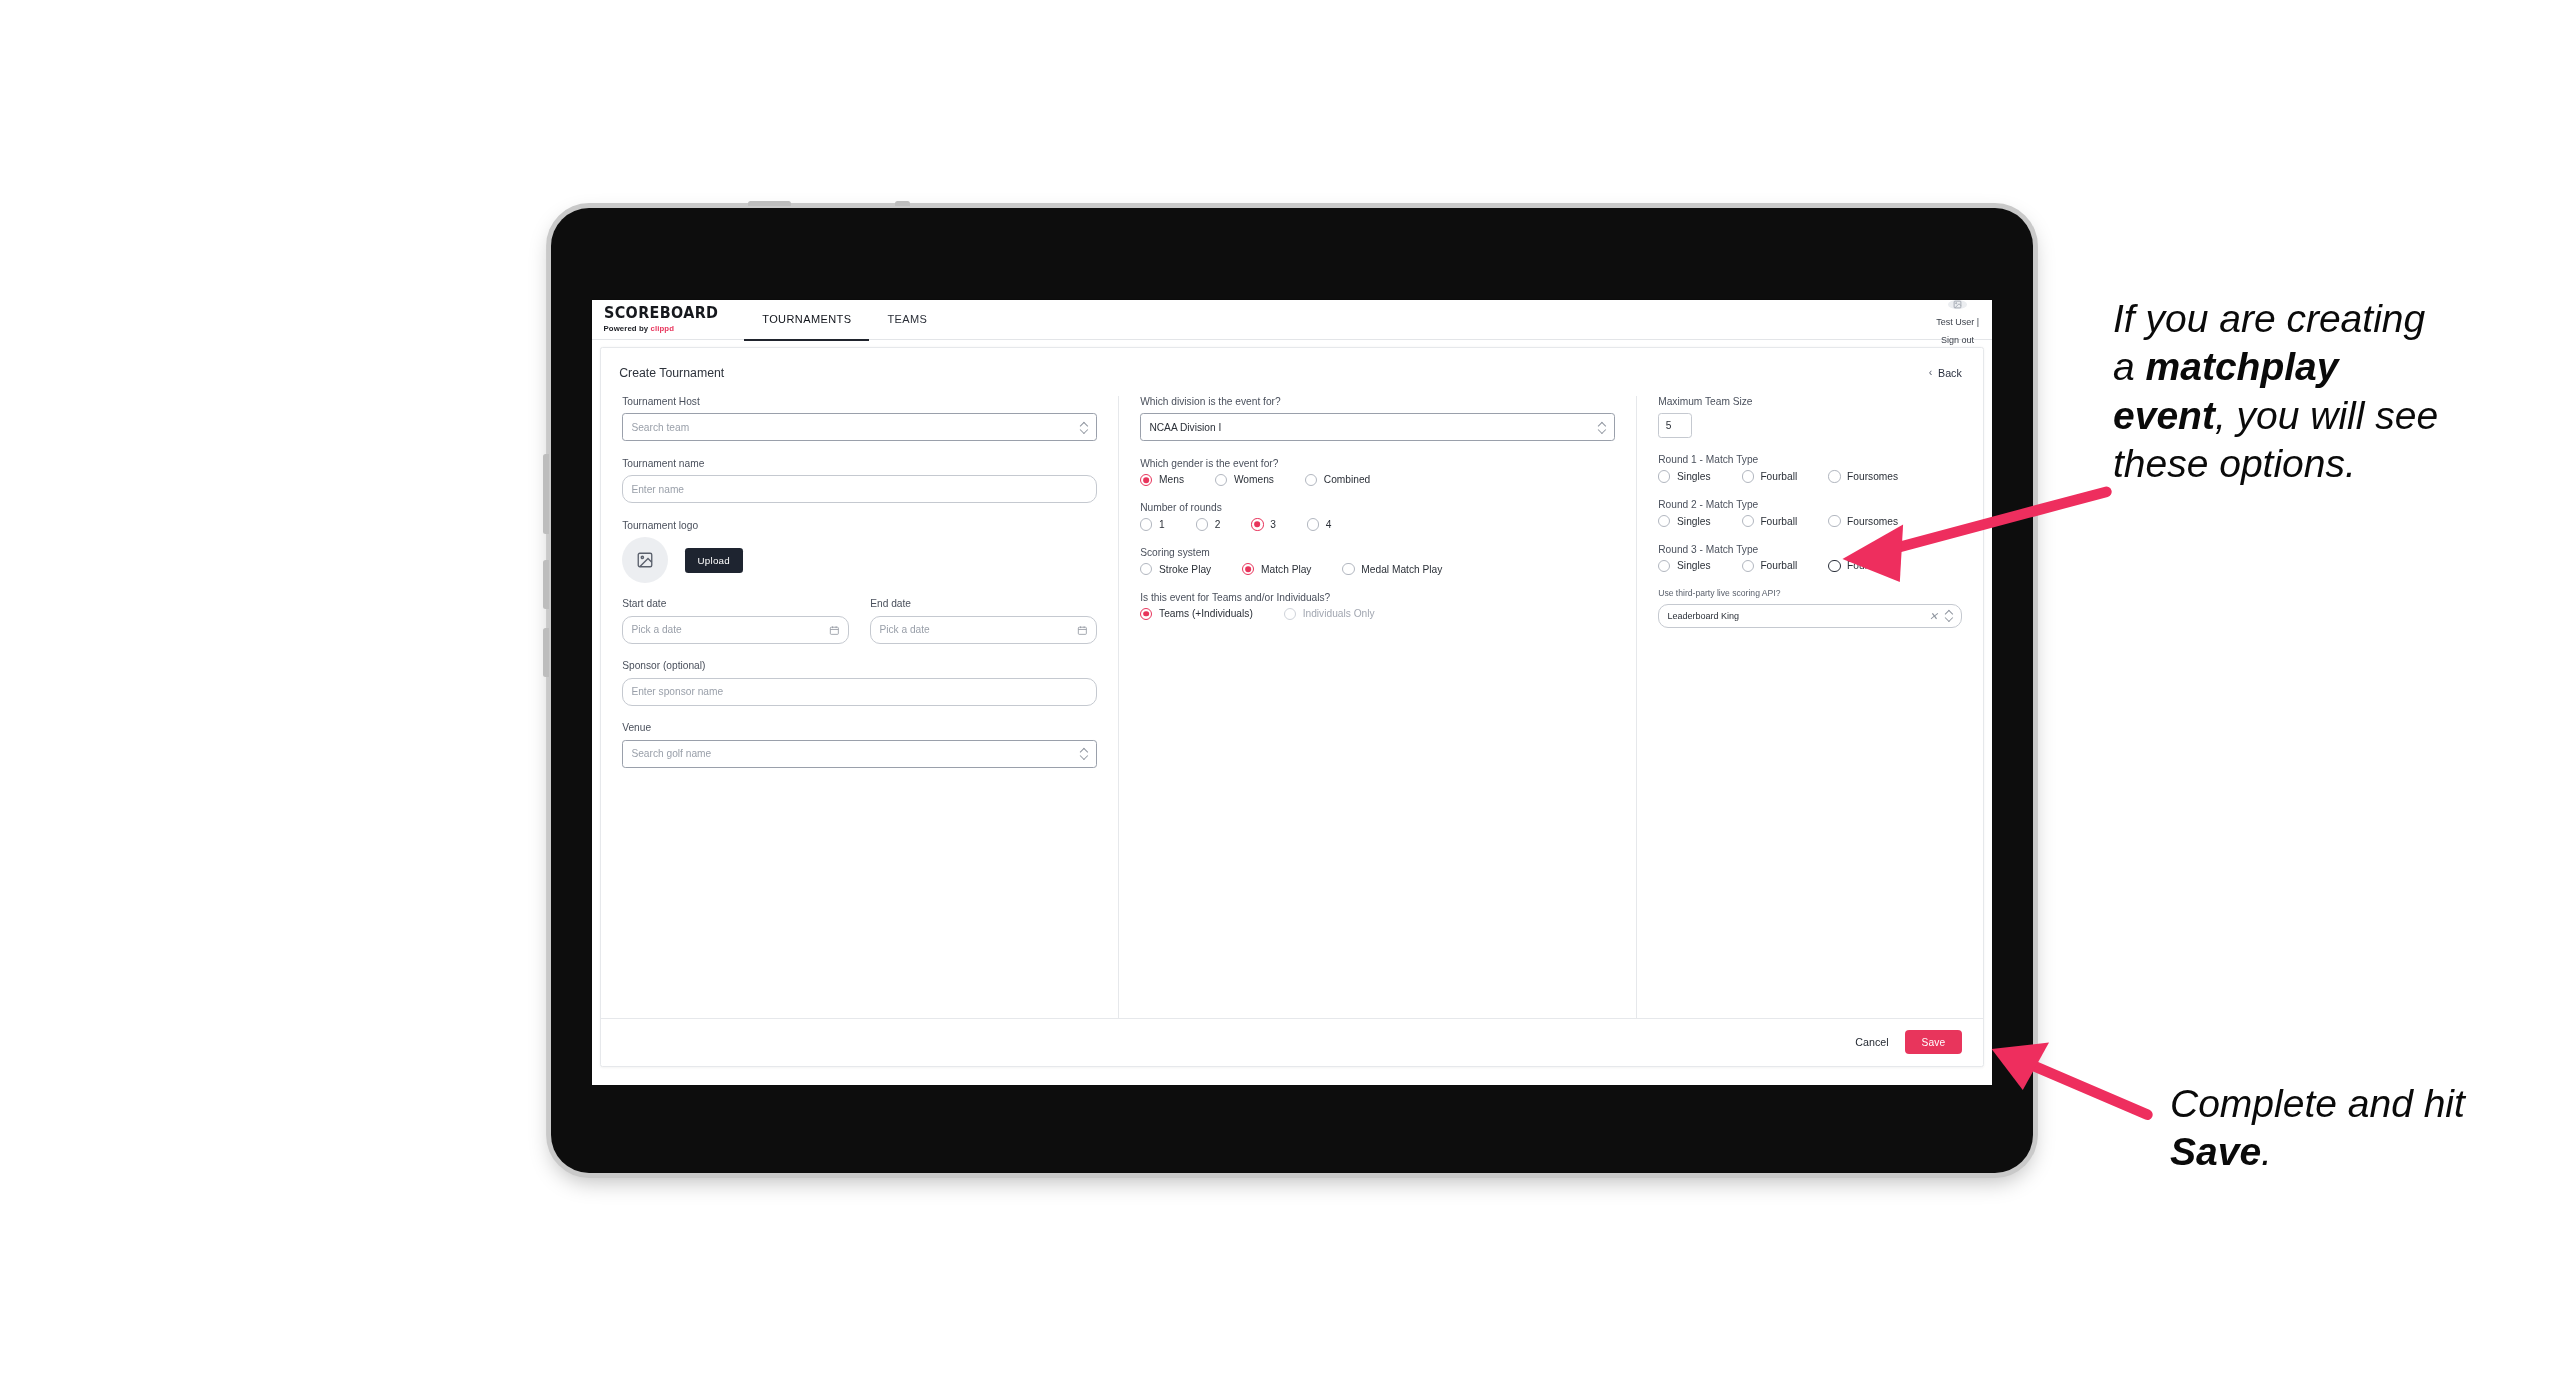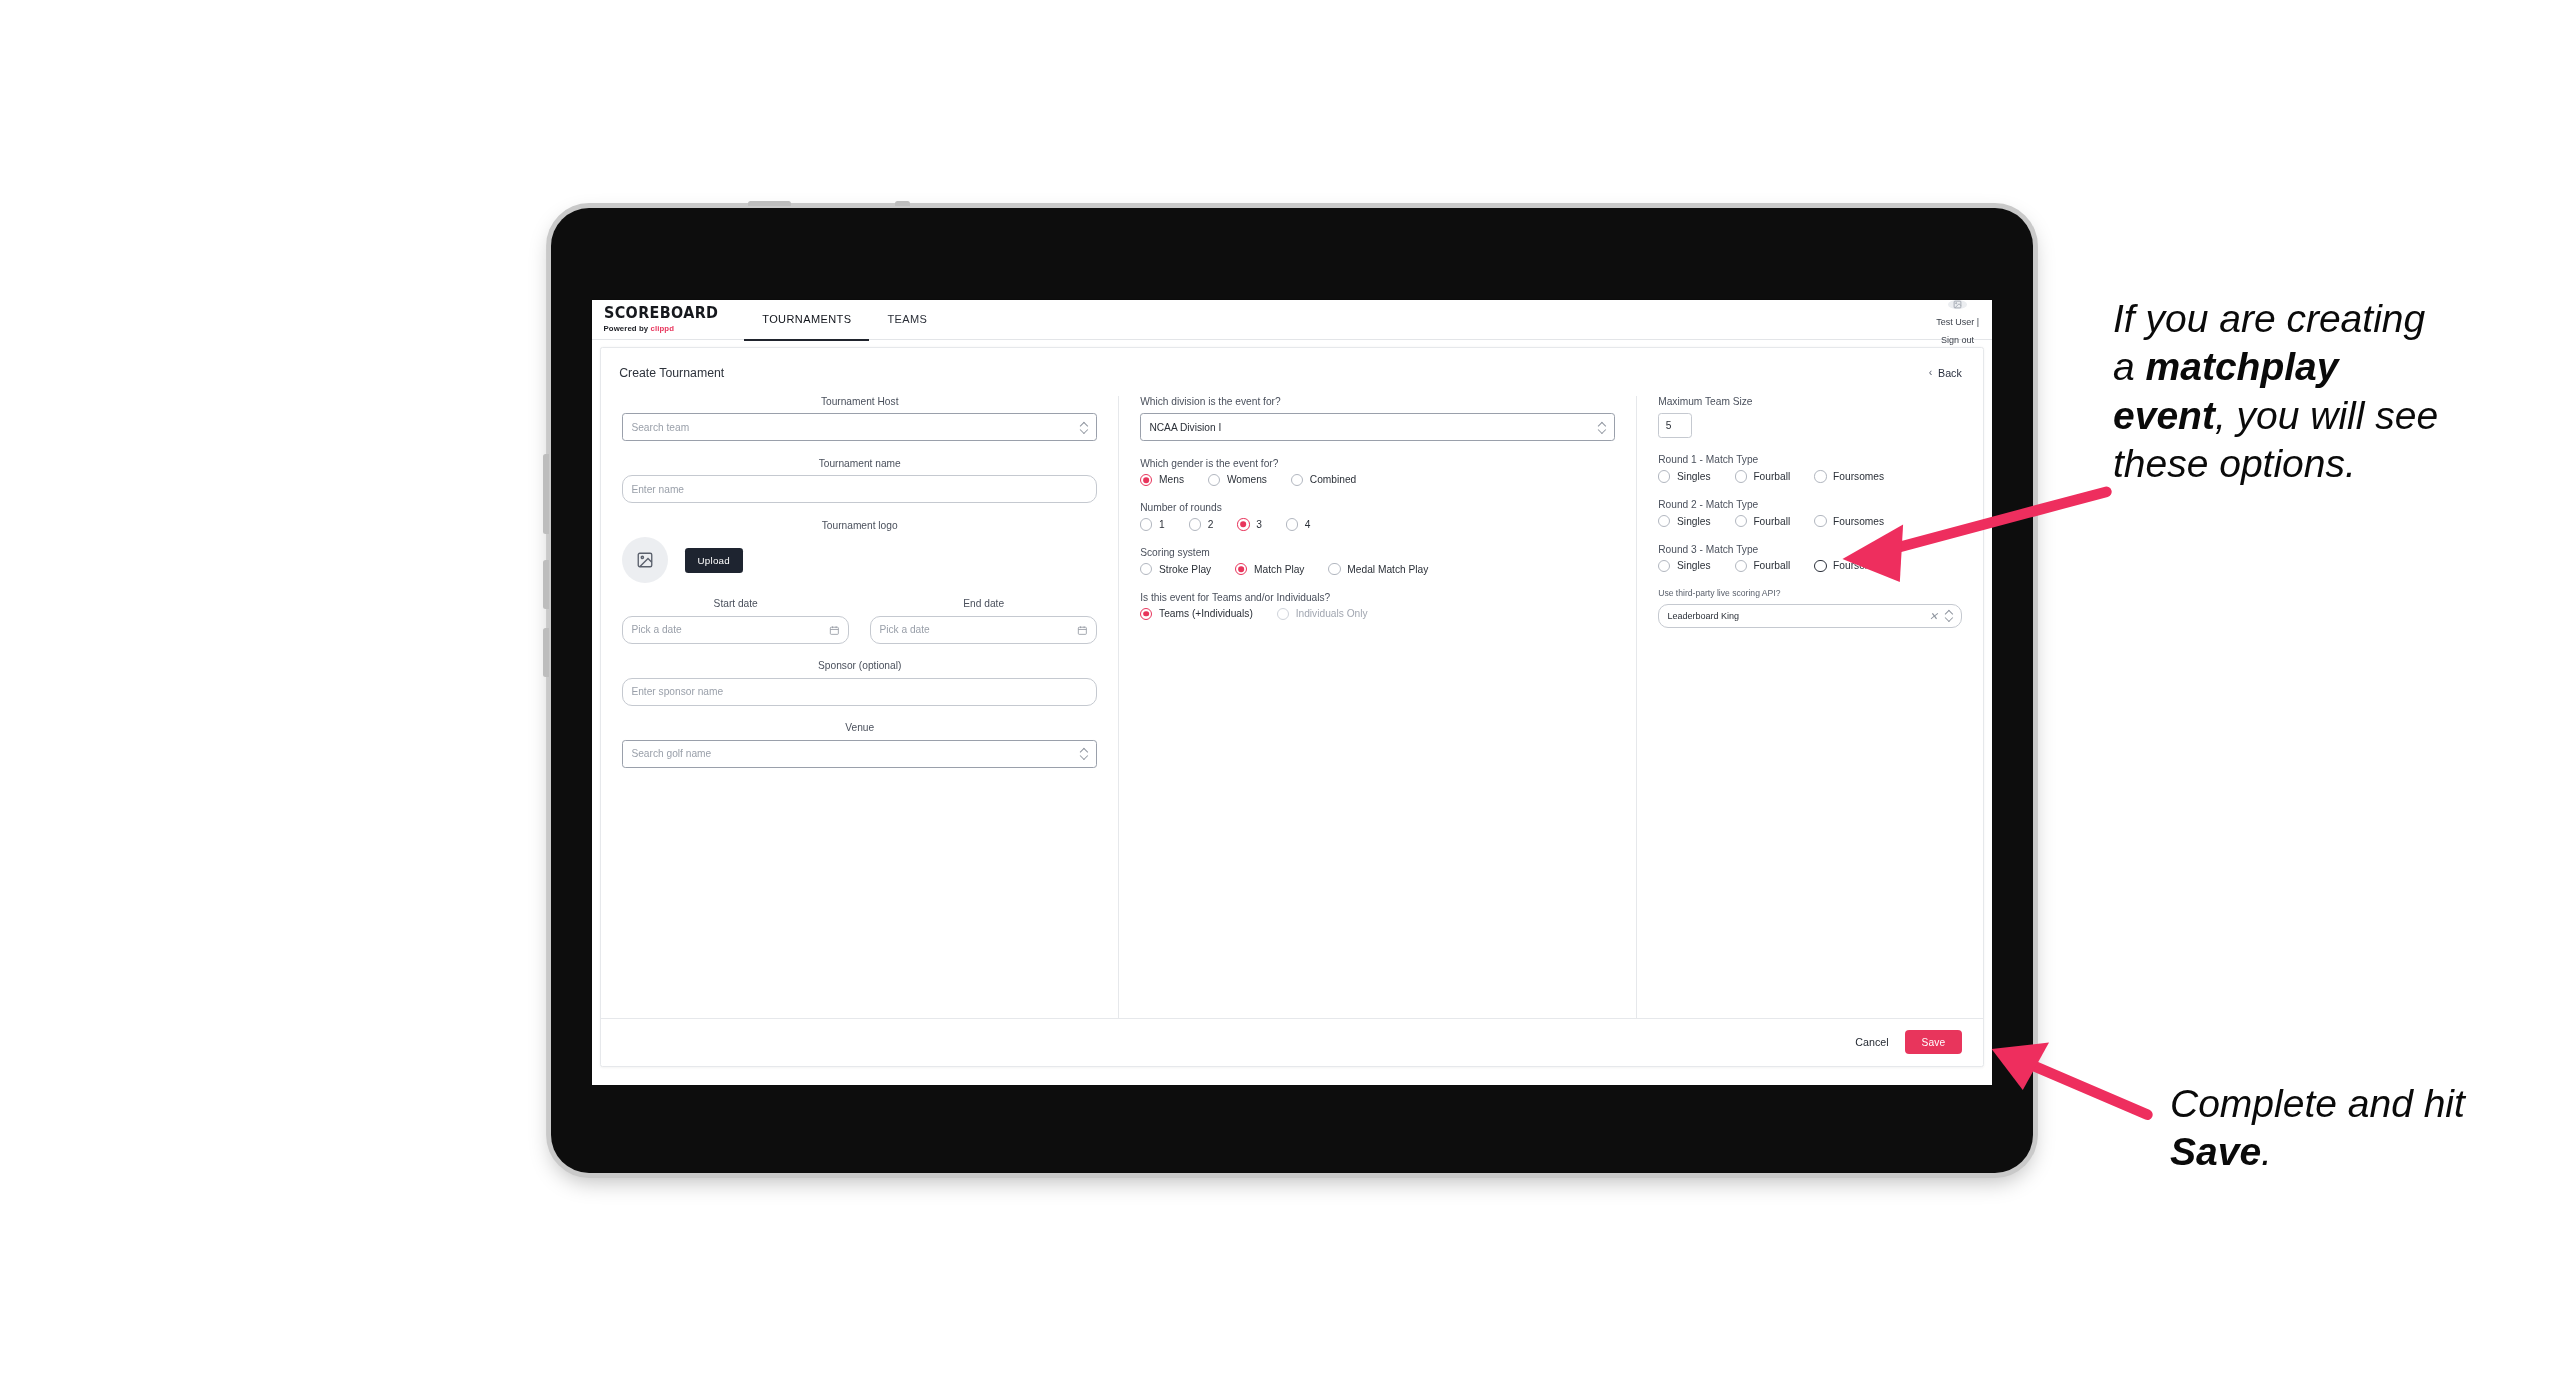--- a/index.html
+++ b/index.html
@@ -97,21 +97,21 @@
   .card-top {
     display: flex; align-items: center; justify-content: space-between;
     padding: 18px 21px 13px 18px;
   }
   .card-title { font-size: 12.3px; color: #2e333c; }
   .back-link { font-size: 10.7px; color: #2b3140; display: flex; align-items: center; gap: 5.7px; cursor: pointer; }
   .back-chev { font-size: 10.7px; color: #5a6070; line-height: 1; }
 
   .cols { display: flex; flex: 1; padding: 3.3px 0 0 0; }
   .col { padding: 0 21px; }
-  .col-1 { width: 518px; border-right: 0.8px solid #e6e8eb; text-align: center; }
+  .col-1 { width: 518px; border-right: 0.8px solid #e6e8eb; }
   .col-2 { width: 518px; border-right: 0.8px solid #e6e8eb; }
   .col-3 { flex: 1; }
 
   .field-label { font-size: 10.2px; color: #4a505c; margin-bottom: 6.6px; }
   .field-label.tight { margin-bottom: 4.9px; }
   .group { margin-bottom: 16.4px; }
 
   .inp {
     width: 100%; height: 28px;
     border: 0.8px solid #9aa0ab; border-radius: 3.3px;
@@ -144,21 +144,21 @@
   .upload-btn {
     background: #1e2430; color: #fff;
     font-size: 9.8px; padding: 6.6px 13px; border-radius: 3.3px;
     cursor: pointer; letter-spacing: 0.2px;
   }
 
   .two-up { display: flex; gap: 21px; }
   .two-up > div { flex: 1; }
 
   
-  .radio-row { display: flex; align-items: center; gap: 24px; flex-wrap: wrap; }
+  .radio-row { display: flex; align-items: center; gap: 31px; flex-wrap: wrap; }
   .radio { display: flex; align-items: center; gap: 6.6px; cursor: pointer; font-size: 10.2px; color: #2b3038; }
   .rdot {
     width: 12.3px; height: 12.3px; border-radius: 50%;
     border: 1.3px solid #b2b7c0; background: #fff;
     display: inline-block; position: relative; flex: none;
   }
   .radio.on .rdot { border-color: #e8355c; }
   .radio.on .rdot::after {
     content: ""; position: absolute; left: 50%; top: 50%;
     width: 5.7px; height: 5.7px; border-radius: 50%;

